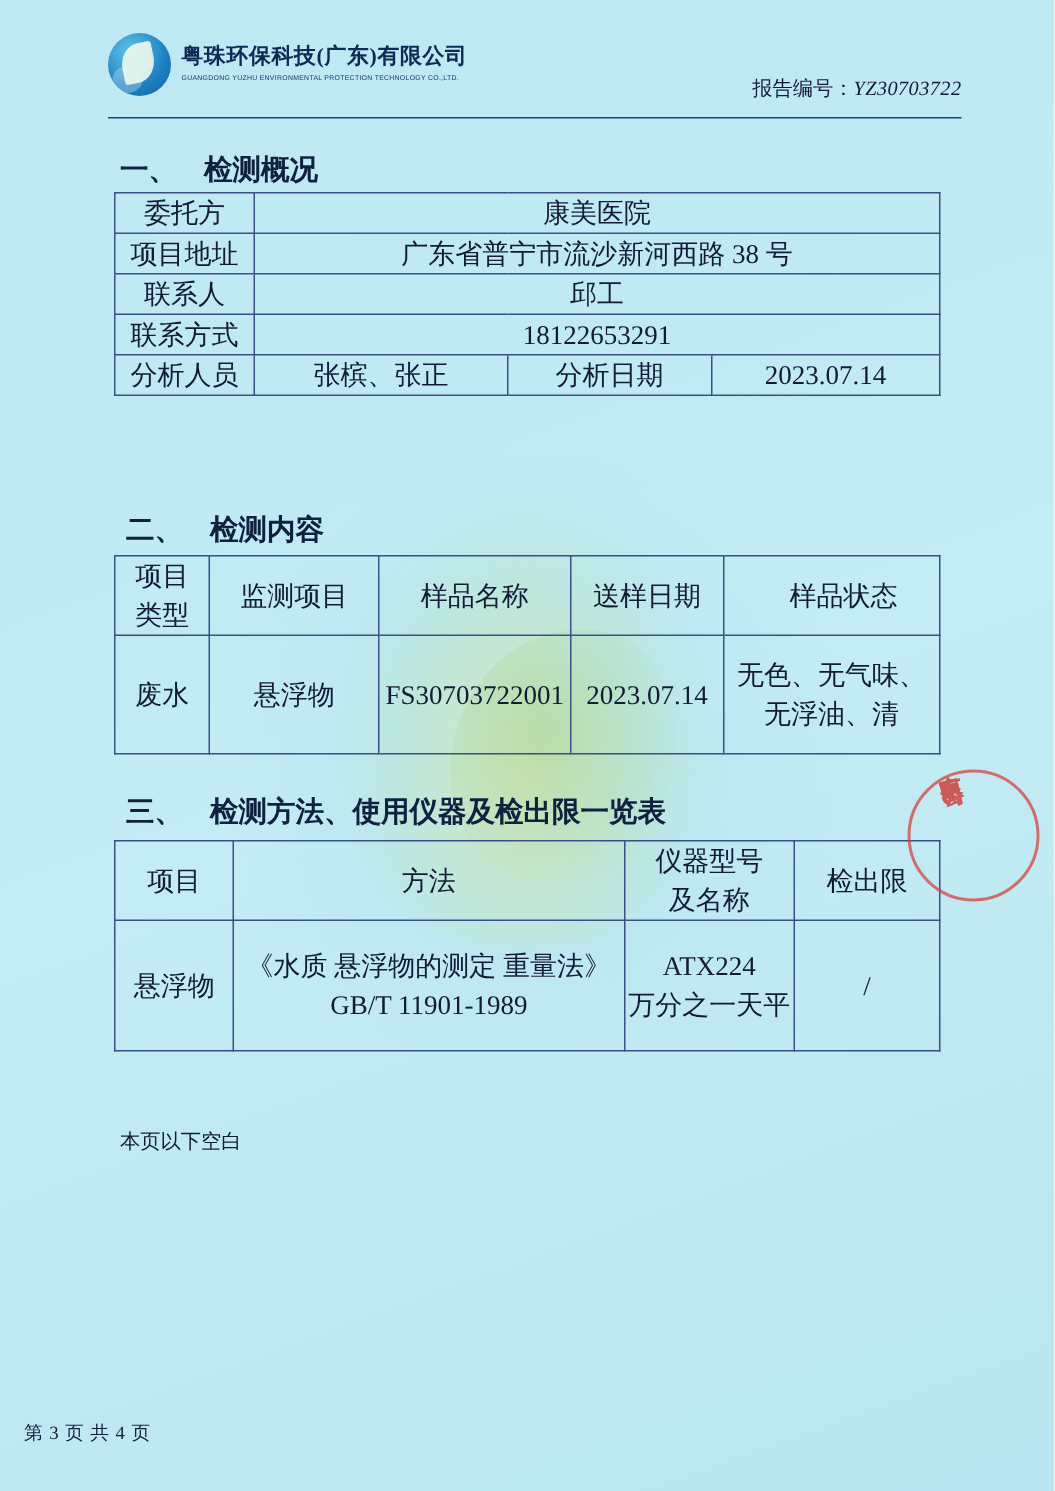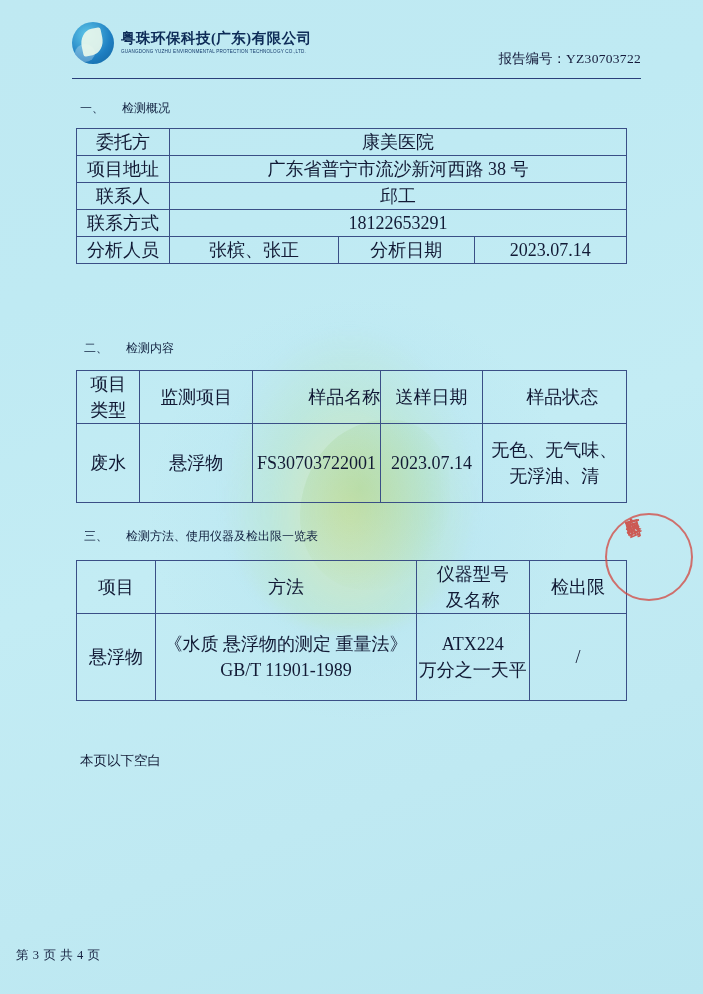--- a/index.html
+++ b/index.html
@@ -119,34 +119,35 @@
   .report-no {
     position: absolute;
     right: 0;
     top: 28px;
     font-size: 13.5px;
     white-space: nowrap;
     color: #141a3a;
   }
   .report-no .val {
     letter-spacing: .3px;
+    font-style: italic;
   }
   .hr {
     position: absolute;
     left: 72px;
     right: 62px;
     top: 78px;
     border-top: 1.1px solid #2a3f7a;
   }
 
   
   .sec-title {
     position: absolute;
-    font-size: 12px;
-    font-weight: normal;
+    font-size: 19px;
+    font-weight: bold;
     color: #10203f;
     white-space: nowrap;
     text-align: right;
   }
   .sec-title .num { margin-right: 18px; }
 
   
   table.doc {
     position: absolute;
     border-collapse: collapse;
@@ -273,21 +274,21 @@
   </div>
 
   <table class="doc" style="left:76px; top:370px; width:551px;">
     <tbody>
         <tr>
       <td style="width:66px; height:48px;">
         <div>项目</div>
         <div>类型</div>
       </td>
       <td style="width:119px;">监测项目</td>
-      <td style="width:128px;text-align:right;">样品名称</td>
+      <td style="width:128px;">样品名称</td>
       <td style="width:102px;">送样日期</td>
       <td style="width:136px;padding-left:16px;">样品状态</td>
     </tr>
     <tr>
       <td style="height:78px;">废水</td>
       <td>悬浮物</td>
       <td>FS30703722001</td>
       <td>2023.07.14</td>
       <td>
         <div>无色、无气味、</div>

